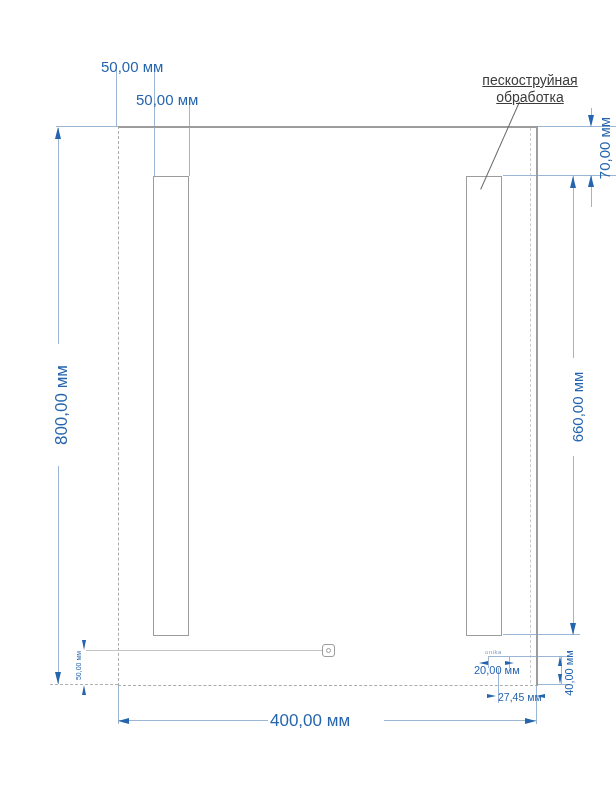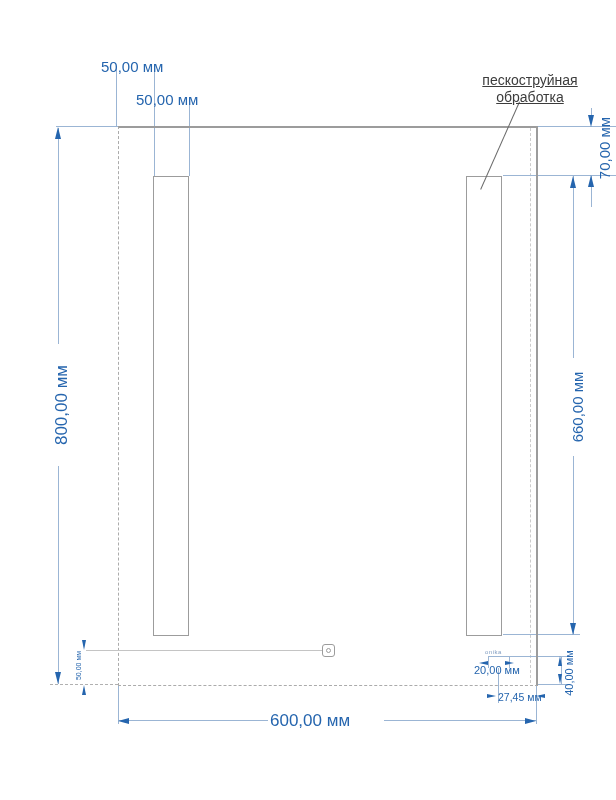--- a/index.html
+++ b/index.html
@@ -68,21 +68,21 @@
   <div class="arr arr-up" style="left:33px;top:127px;"></div>
   <div class="arr arr-down" style="left:33px;top:672px;"></div>
   <div class="dimtext big vtext" style="left:-15px;top:396px;width:110px;height:18px;">800,00 мм</div>
 
   <div class="vline" style="left:96px;top:686px;height:38px;"></div>
   <div class="vline" style="left:514px;top:686px;height:38px;"></div>
   <div class="hline" style="left:96px;top:720px;width:150px;"></div>
   <div class="hline" style="left:362px;top:720px;width:152px;"></div>
   <div class="arr arr-left" style="left:96px;top:718px;"></div>
   <div class="arr arr-right" style="left:503px;top:718px;"></div>
-  <div class="dimtext big" style="left:248px;top:711px;">600,00 мм</div>
+  <div class="dimtext big" style="left:248px;top:711px;">400,00 мм</div>
 
   <div class="hline" style="left:516px;top:126px;width:82px;"></div>
   <div class="hline" style="left:481px;top:175px;width:114px;"></div>
   <div class="vline" style="left:569px;top:108px;height:10px;"></div>
   <div class="arr arr-down" style="left:566px;top:115px;"></div>
   <div class="vline" style="left:569px;top:175px;height:32px;"></div>
   <div class="arr arr-up" style="left:566px;top:175px;"></div>
   <div class="dimtext vtext" style="left:541px;top:140px;width:82px;height:16px;">70,00 мм</div>
 
   <div class="hline" style="left:481px;top:634px;width:77px;"></div>

